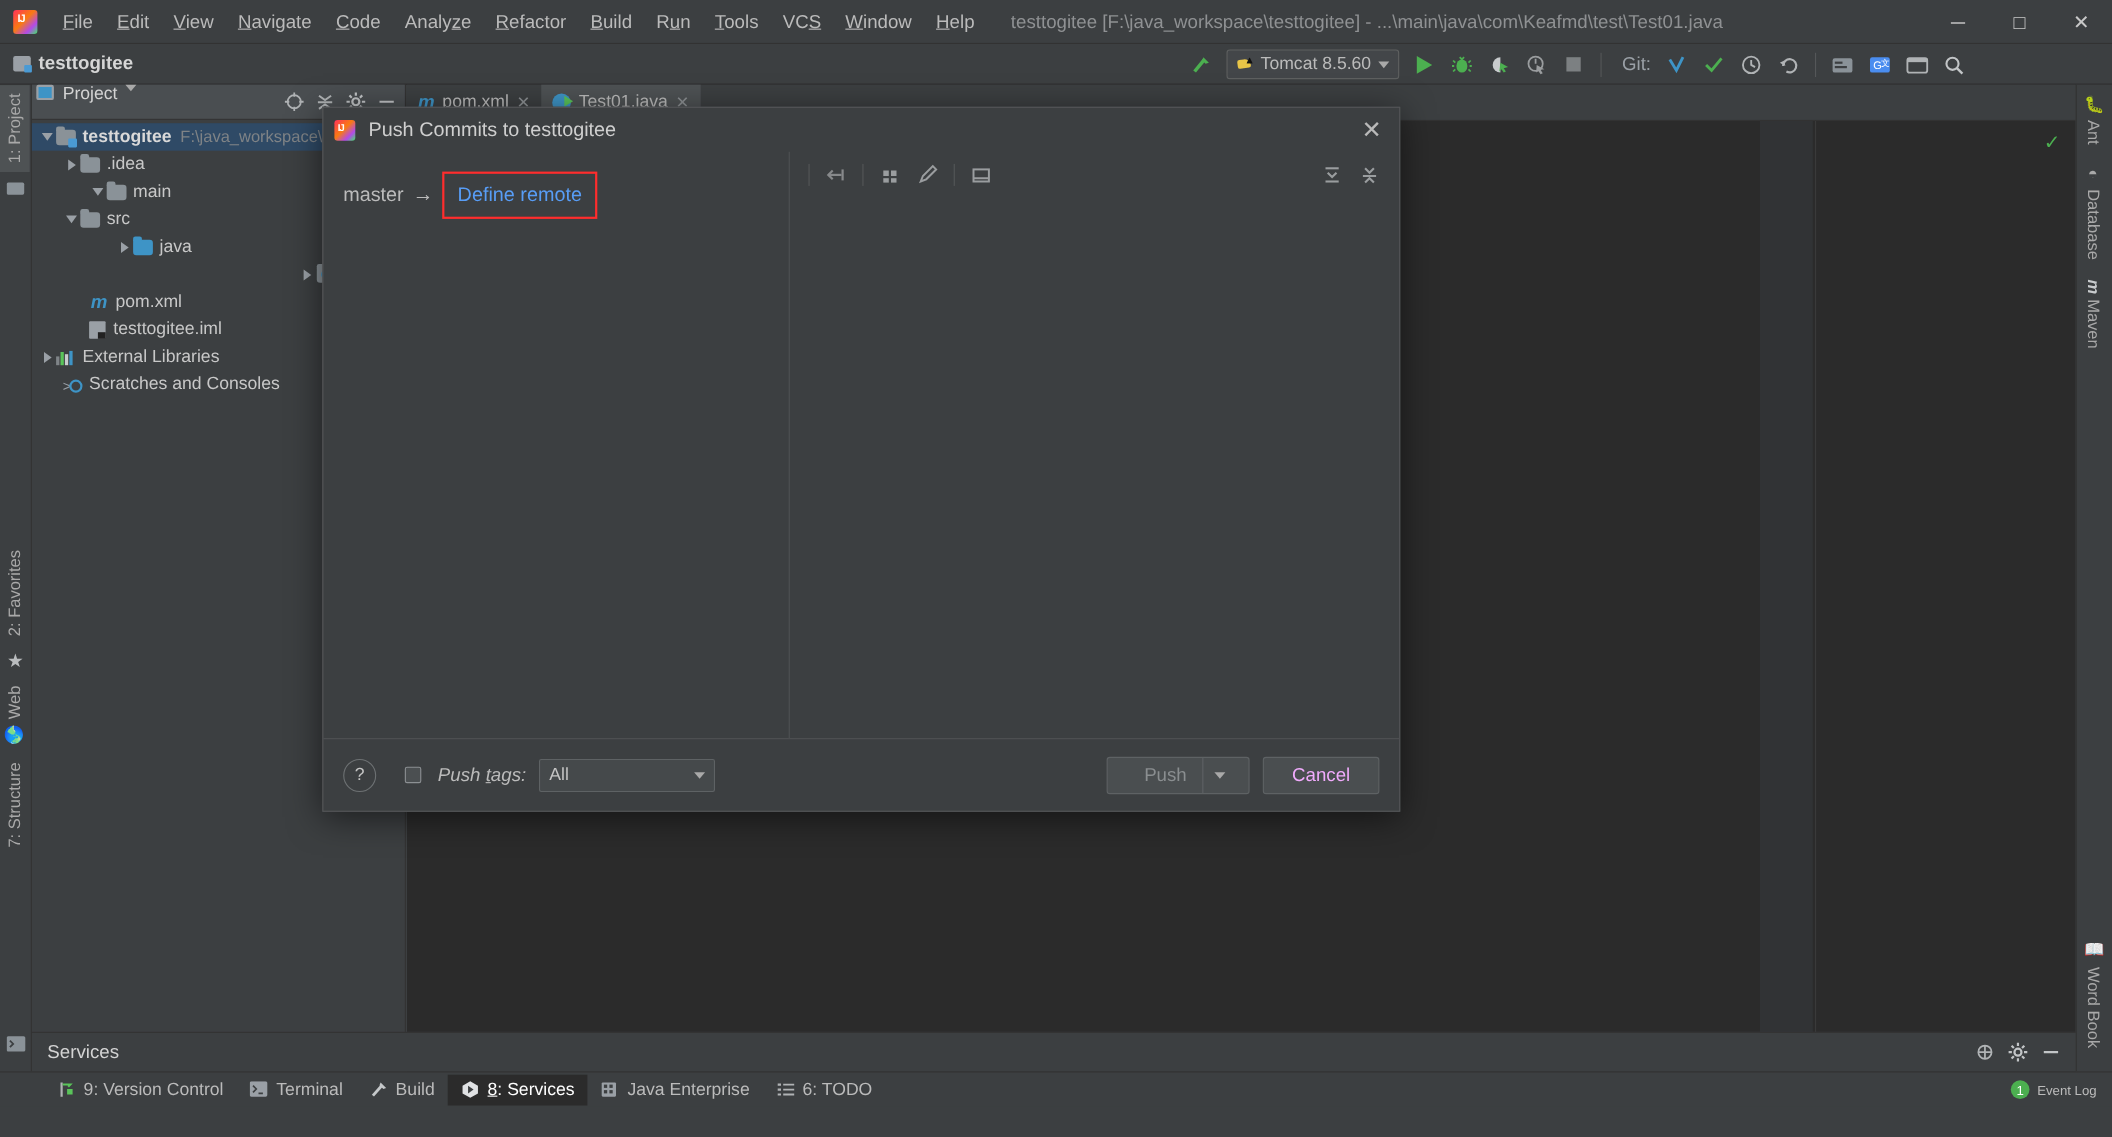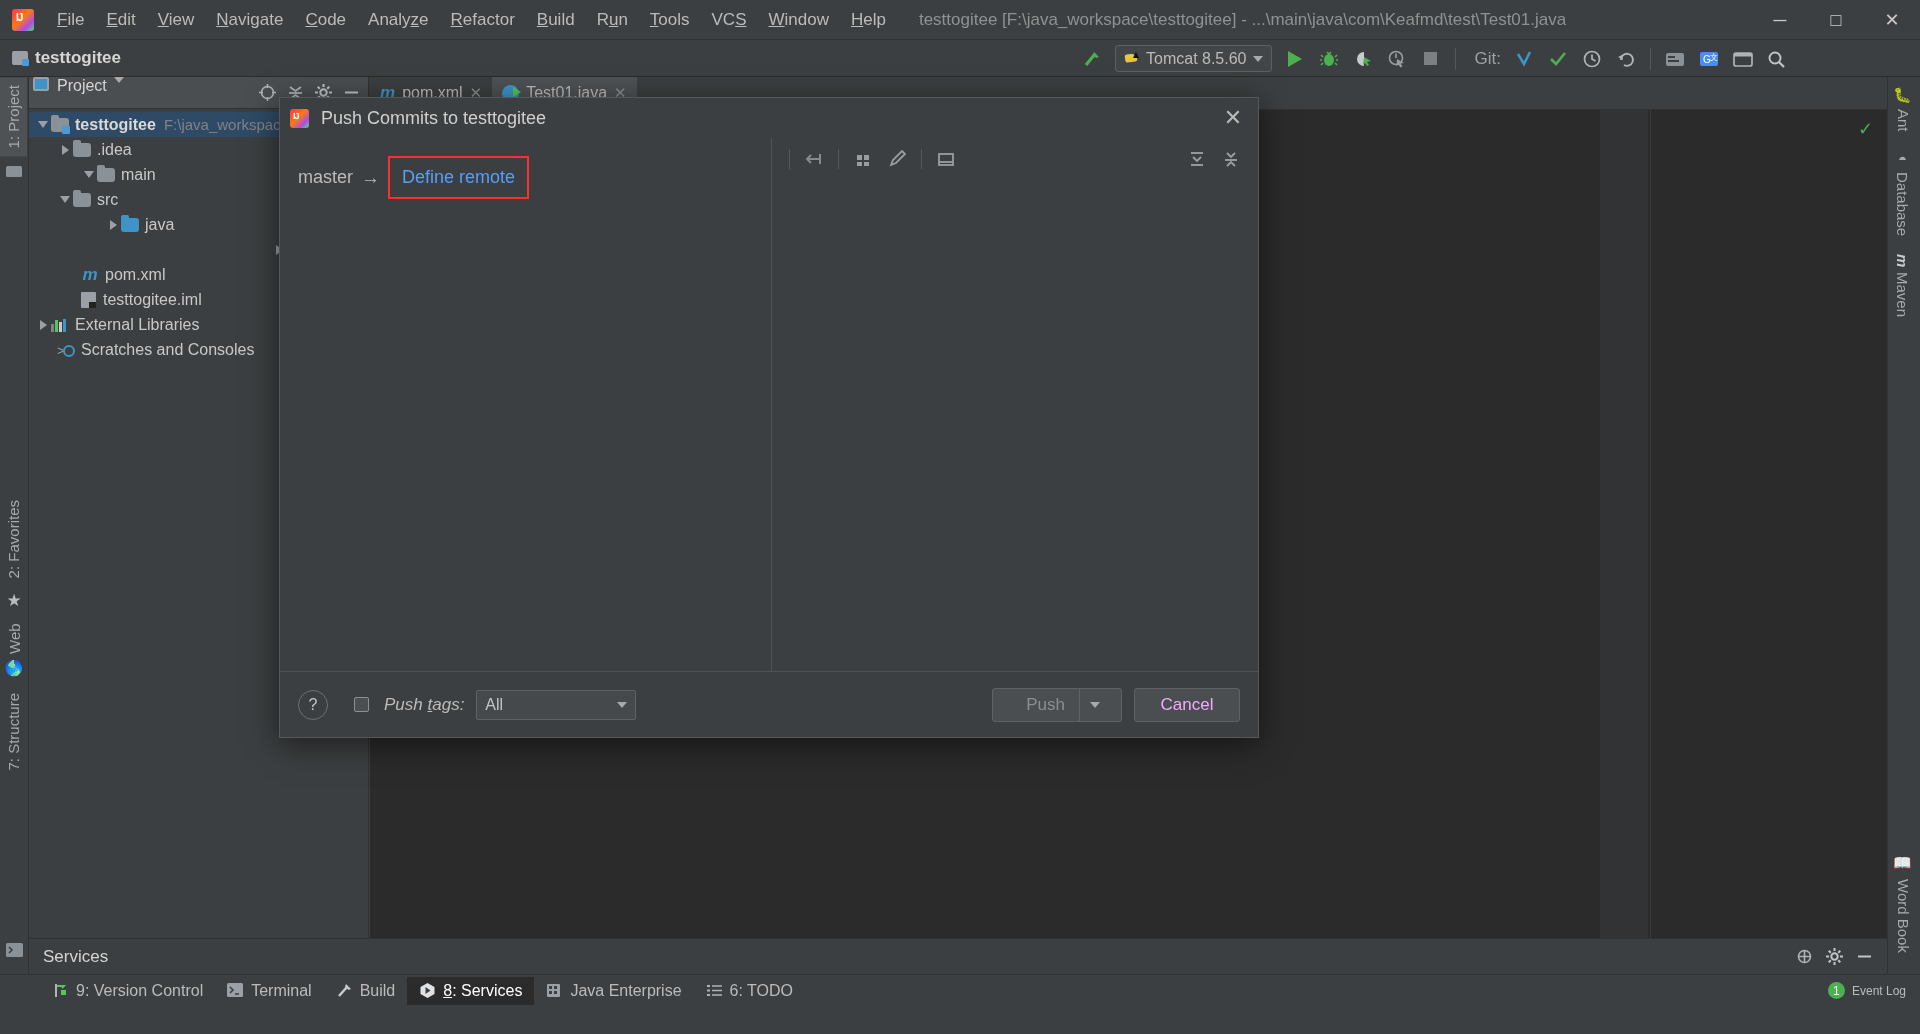--- a/index.html
+++ b/index.html
@@ -197,35 +197,35 @@
   .statusbar {
     position: absolute; left: 0; bottom: 0; width: 1920px; height: 28px;
     background: #3c3f41; display: flex; align-items: center; font-size: 16px; color: #bbbbbb;
   }
   .sb-left { display: flex; align-items: center; gap: 8px; margin-left: 12px; }
   .sb-right { margin-left: auto; display: flex; align-items: center; gap: 18px; margin-right: 12px; }
   .sb-doc-ico { width:13px;height:16px;border:1.5px solid #9aa0a6;border-radius:2px; }
 
   
   .dialog {
-    position: absolute; left: 279px; top: 97px; width: 980px; height: 641px;
+    position: absolute; left: 293px; top: 97px; width: 980px; height: 641px;
     background: #3c3f41; border: 1px solid #555759; box-shadow: 0 6px 30px rgba(0,0,0,.55);
     display: flex; flex-direction: column;
   }
   .dlg-head { height: 40px; display: flex; align-items: center; padding: 0 10px; flex: none; }
   .dlg-ij {
     width: 19px; height: 19px; border-radius: 3px; margin-right: 12px; position: relative;
     background: linear-gradient(135deg,#fe315d 0%,#f97a12 45%,#b24ae9 75%,#3dea62 100%);
   }
   .dlg-ij::after { content:"IJ"; position:absolute; left:3px; top:2px; font-size:9px;font-weight:bold;color:#fff;letter-spacing:-1px;}
   .dlg-title { font-size: 18px; color: #cfcfcf; }
   .dlg-close { margin-left:auto; font-size: 22px; color:#b9b9b9; width:30px;height:30px;display:flex;align-items:center;justify-content:center;}
 
   .dlg-body { flex: 1; display: flex; min-height: 0; }
-  .dlg-left { width: 492px; border-right: 1px solid #4f5254; position: relative; }
+  .dlg-left { width: 424px; border-right: 1px solid #4f5254; position: relative; }
   .push-row { display: flex; align-items: center; padding: 18px 18px 0 18px; font-size: 18px; }
   .branch-name { color: #bbbbbb; }
   .arrow-r { margin: 0 8px; color: #bbbbbb; font-size: 19px; }
   .define-remote {
     color: #589df6; font-size: 18px; padding: 9px 12px;
     border: 2px solid #ff2d2d; display: inline-block;
   }
   .dlg-right { flex: 1; position: relative; }
   .dlg-right-toolbar { height: 42px; display: flex; align-items: center; padding: 0 12px; gap: 4px; }
   .drt-ico { width: 30px;height:30px;display:flex;align-items:center;justify-content:center;color:#87898b; }

